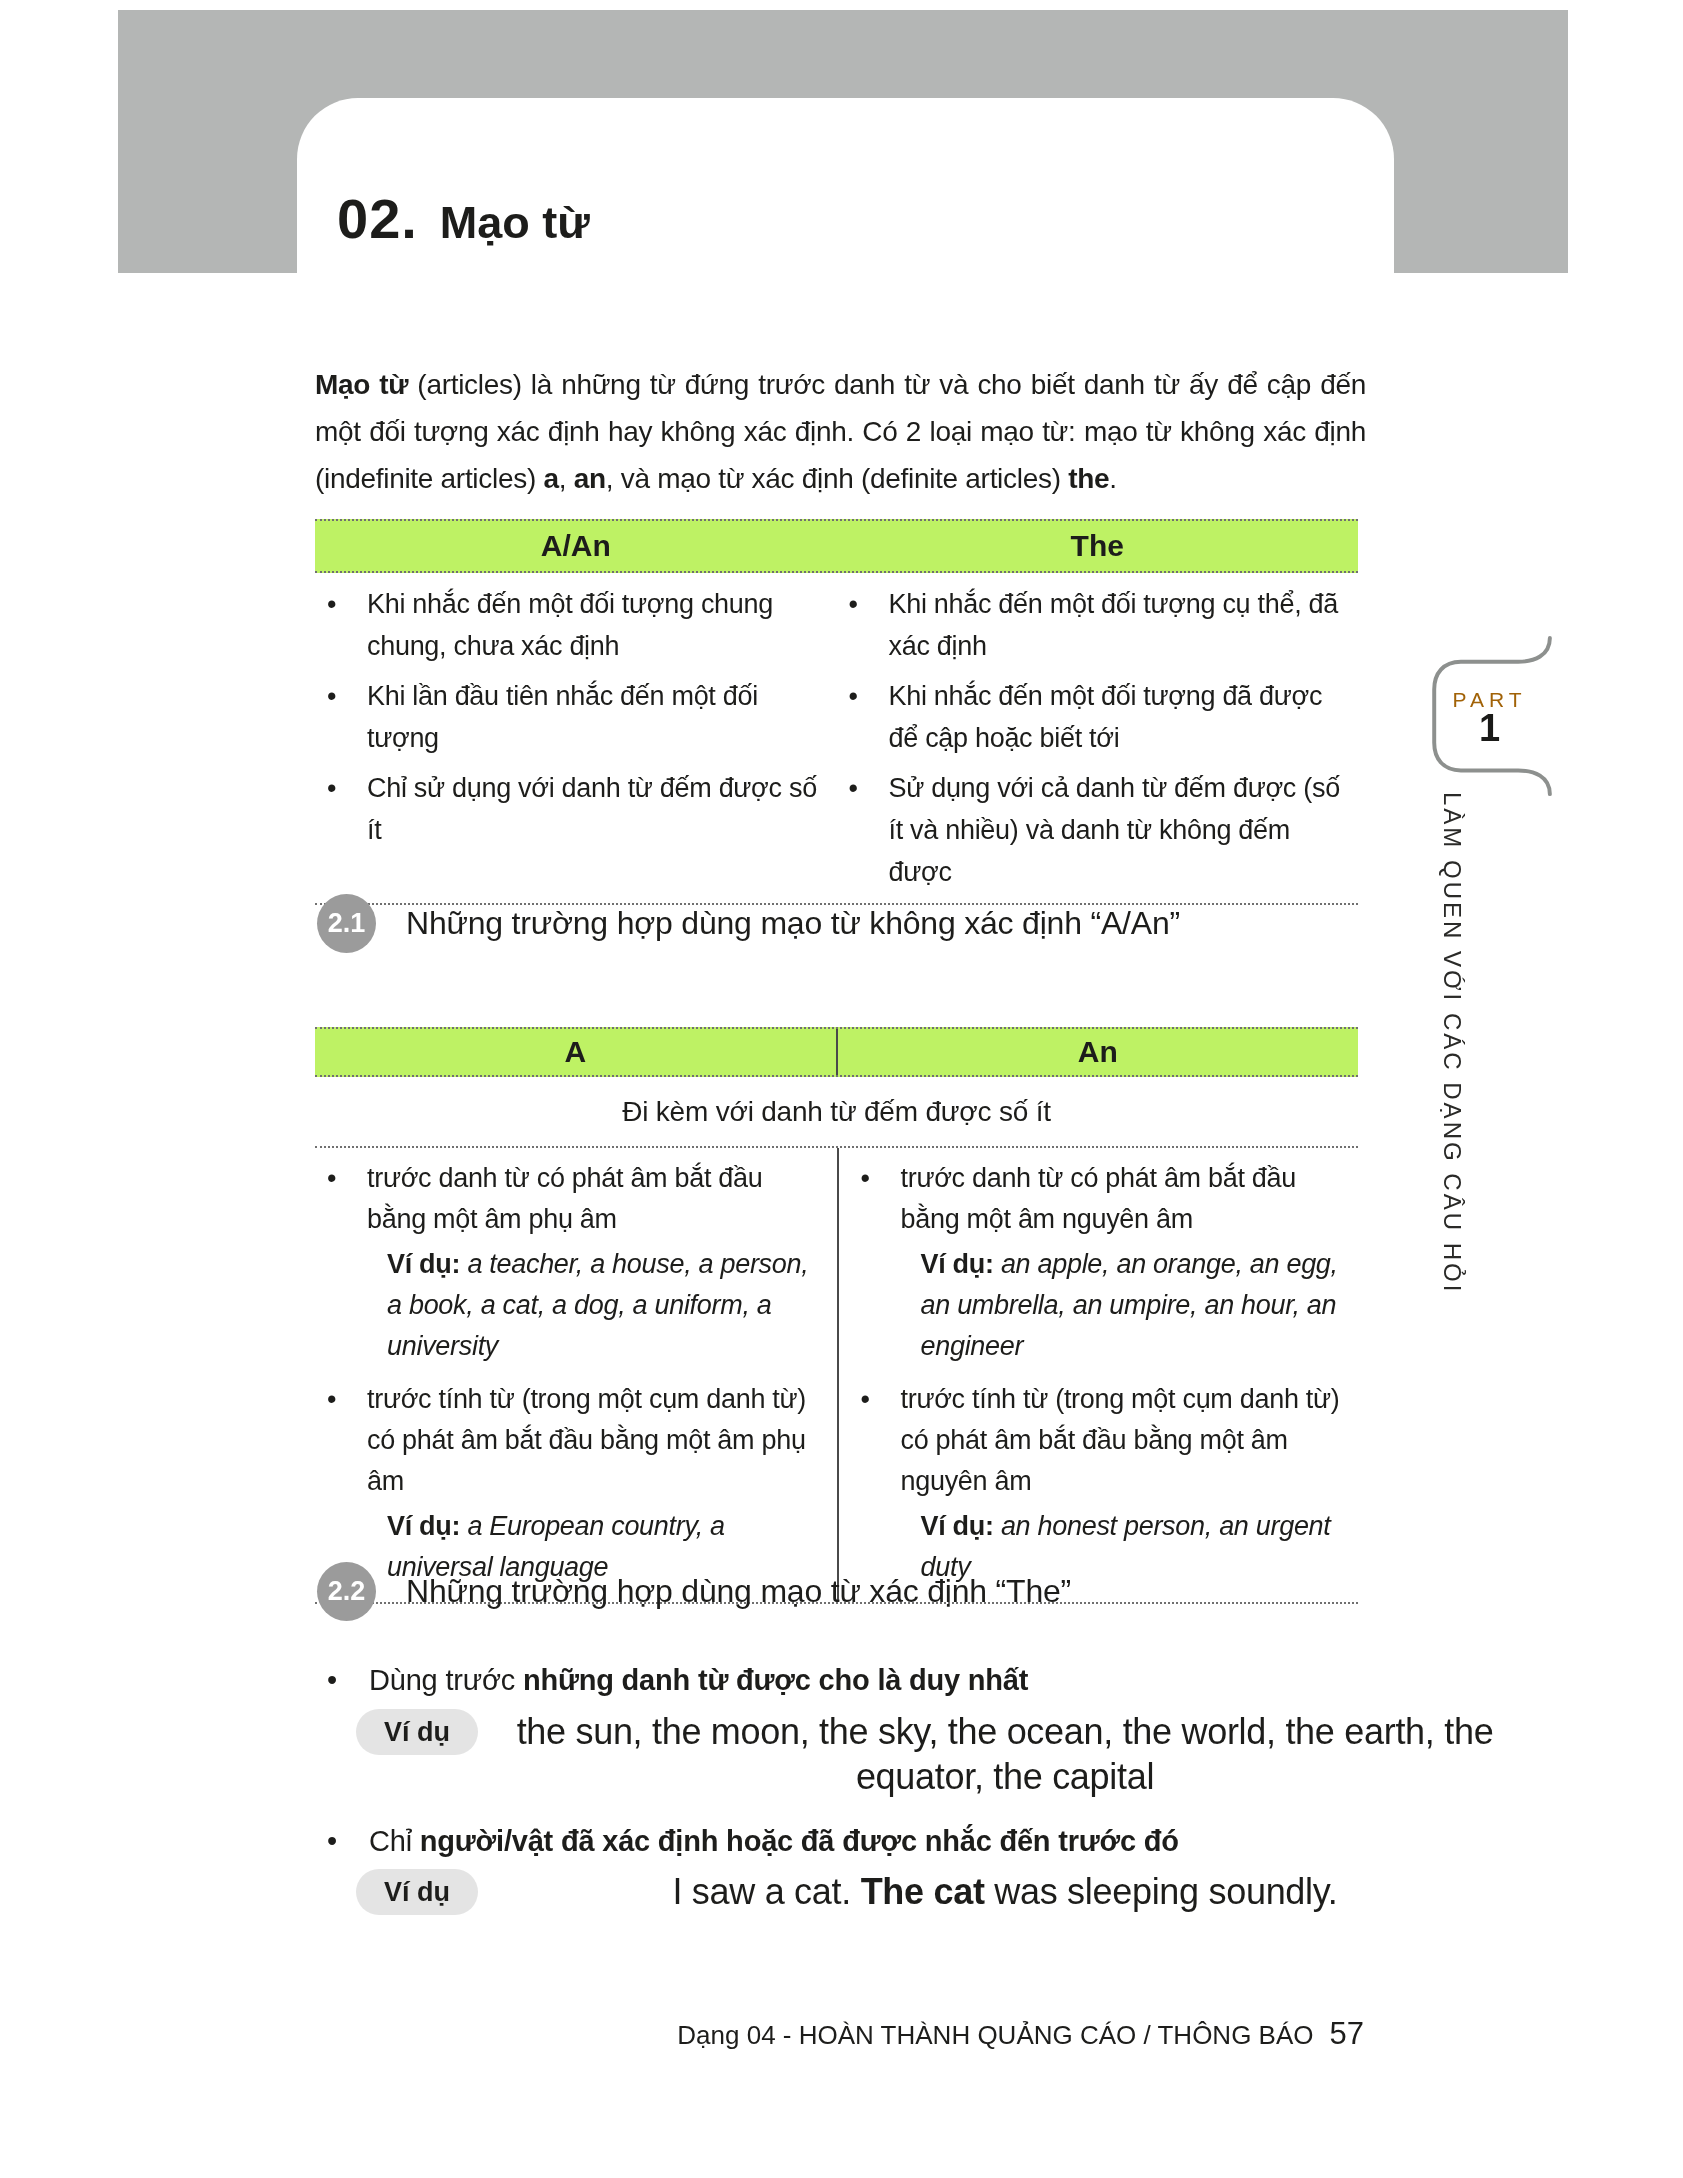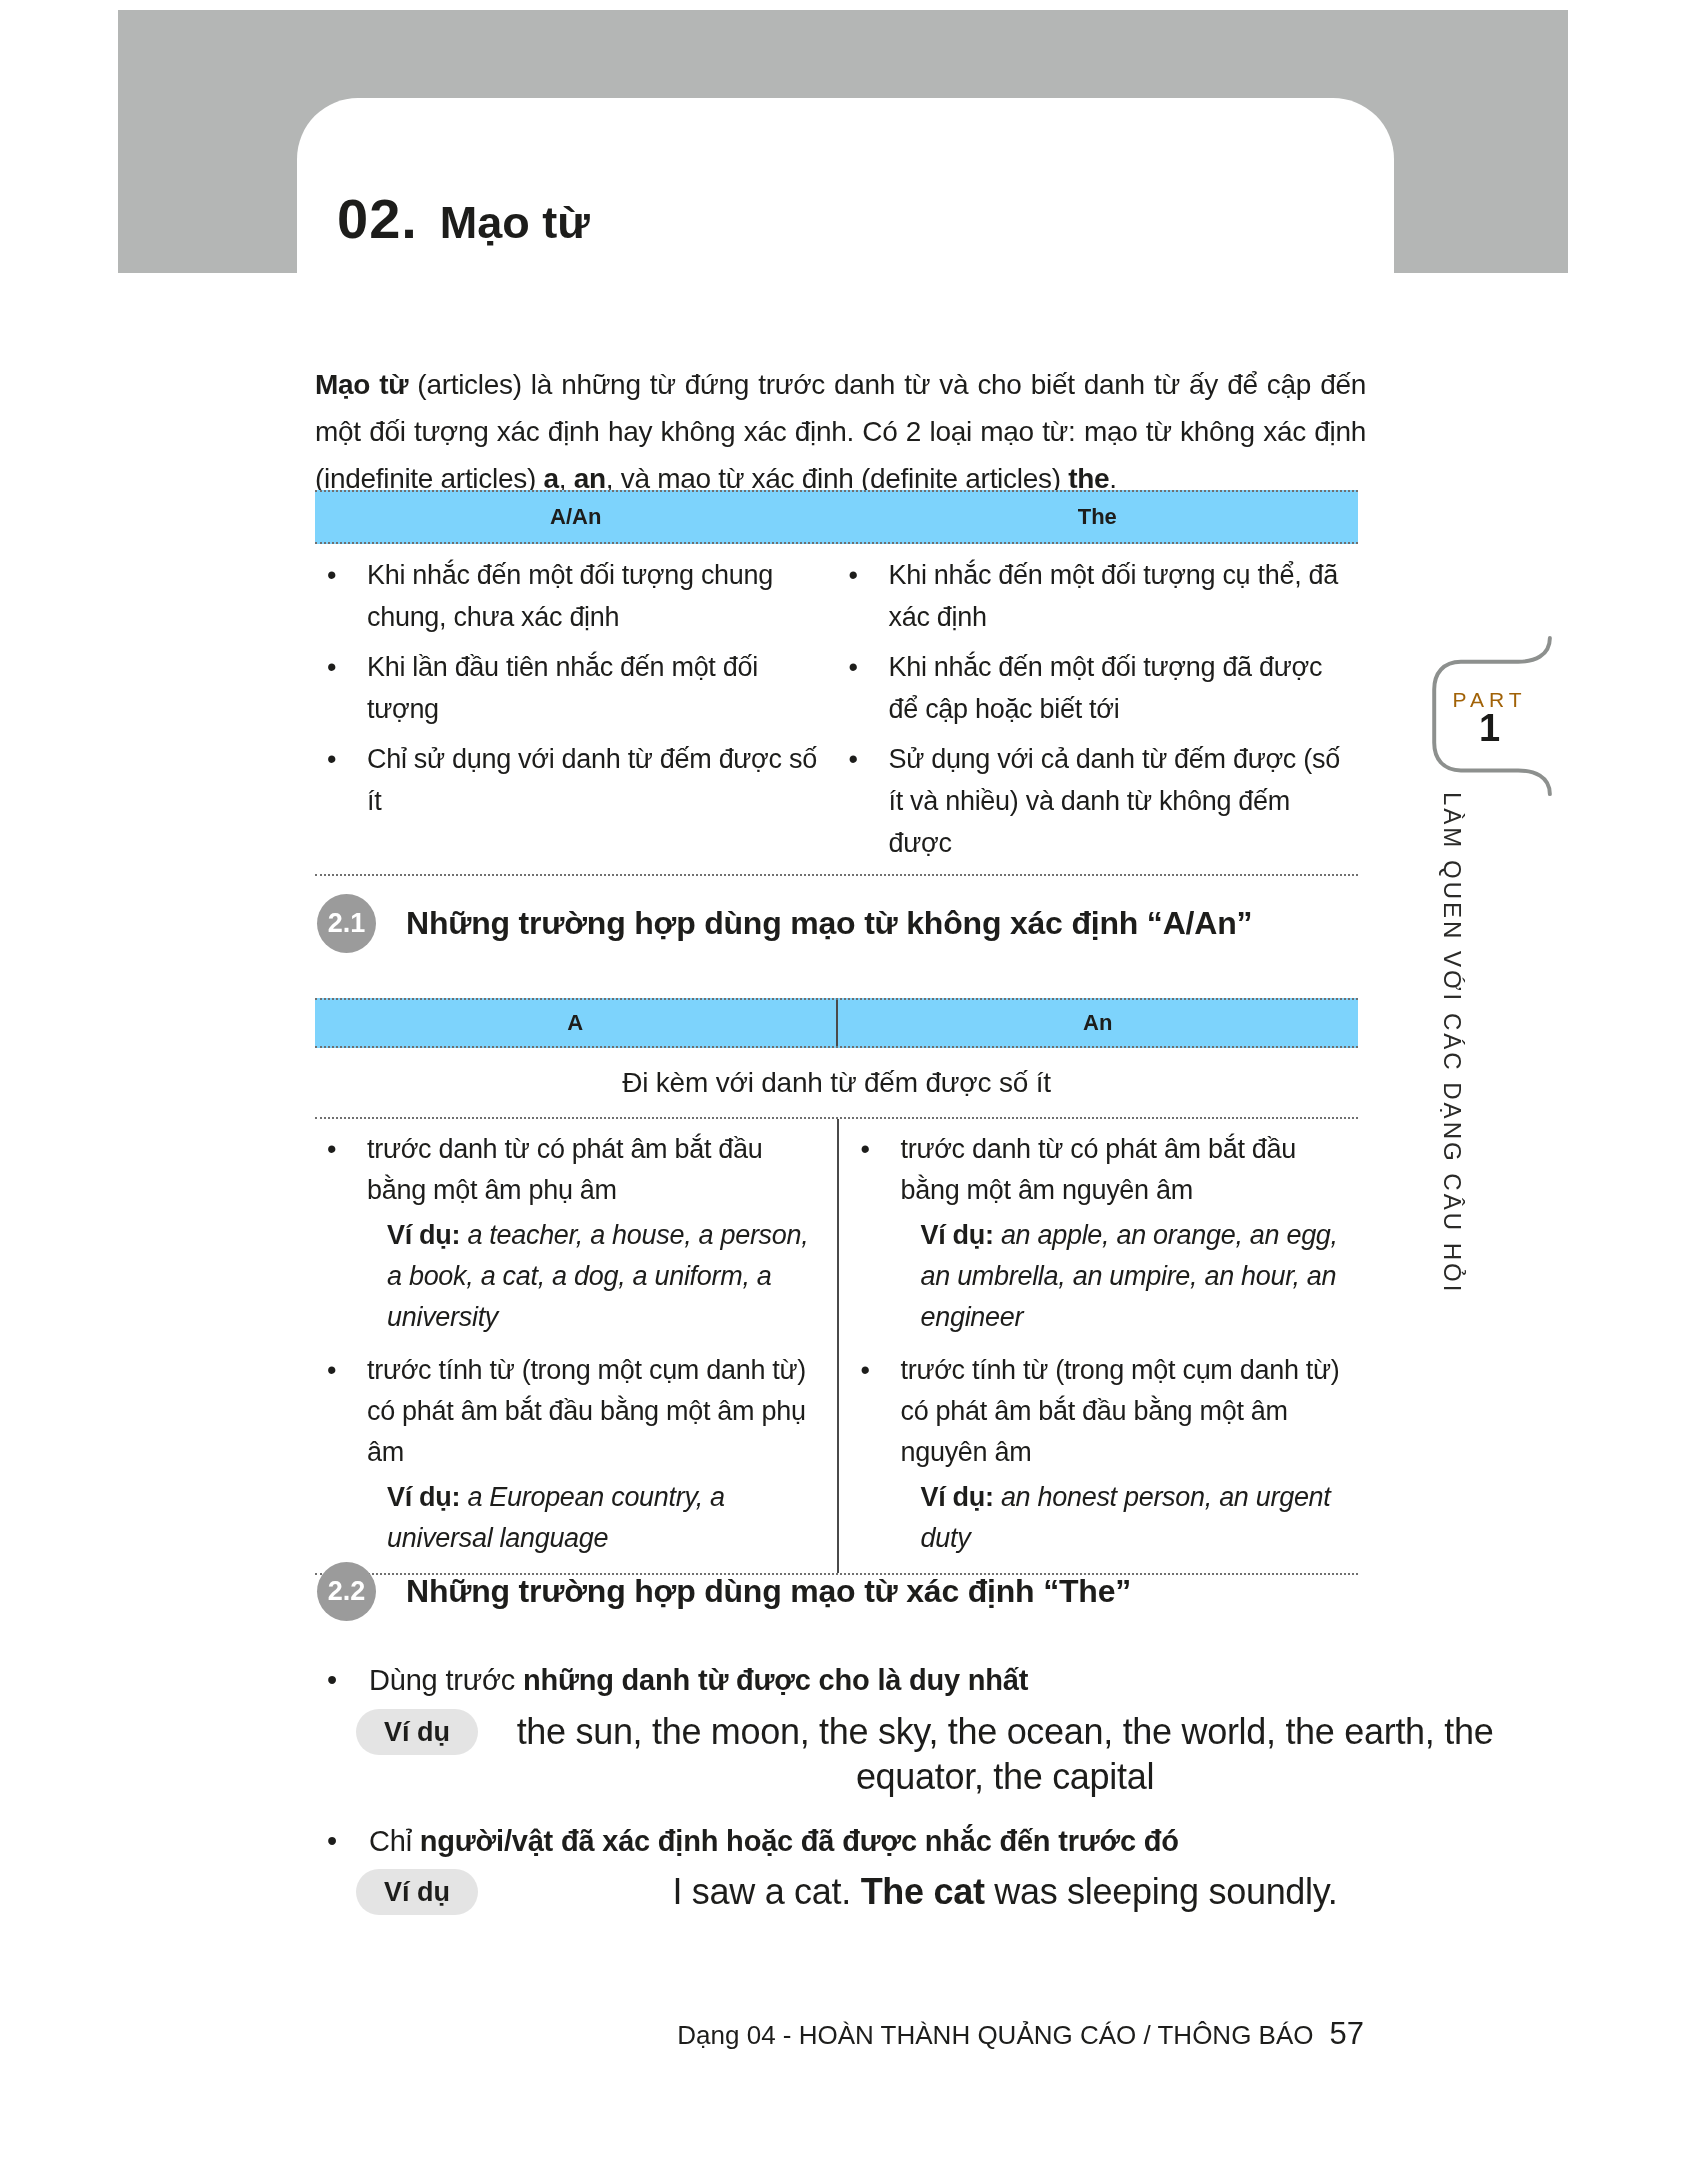--- a/index.html
+++ b/index.html
@@ -20,22 +20,22 @@
   .part-num{top:75px;font-size:38px;font-weight:800;color:#1a1a18;}
   .side-vertical{
     position:absolute;left:1438px;top:792px;writing-mode:vertical-rl;
     font-size:24px;letter-spacing:3px;color:#2a2a28;white-space:nowrap;
   }
   
   .intro{position:absolute;left:315px;top:333px;width:1051px;font-size:28px;line-height:47px;
          text-align:justify;letter-spacing:-0.3px;}
   
   .gtable{position:absolute;left:315px;width:1043px;}
-  .t-head{display:flex;background:#7dd3fc;border-top:2px dotted #707070;border-bottom:2px dotted #707070;
-          height:50px;align-items:center;font-weight:bold;font-size:22px;}
+  .t-head{display:flex;background:#bef264;border-top:2px dotted #707070;border-bottom:2px dotted #707070;
+          height:50px;align-items:center;font-weight:bold;font-size:30px;margin-top:29px;}
   .t-head .cell{flex:1;text-align:center;}
   .tbl-body{display:flex;border-bottom:2px dotted #707070;padding:10px 0;}
   .tcol{width:50%;box-sizing:border-box;padding:0 14px 0 12px;}
   .bullet{display:flex;font-size:27px;line-height:42px;letter-spacing:-0.3px;margin-bottom:8px;}
   .bullet:last-child{margin-bottom:0;}
   .dot{width:40px;flex:0 0 40px;}
   .btext{flex:1;}
   
   .t2-head{height:46px;}
   .t2-head .cell + .cell{border-left:2px solid #4a4a4a;height:100%;display:flex;align-items:center;justify-content:center;}
@@ -44,21 +44,21 @@
   .t2-body{display:flex;border-bottom:2px dotted #707070;}
   .t2-col{width:50%;box-sizing:border-box;padding:10px 20px 14px 12px;}
   .t2-col + .t2-col{border-left:2px solid #4a4a4a;padding-left:22px;padding-right:12px;}
   .t2-col .bullet{line-height:41px;margin-bottom:4px;}
   .example{margin:0 0 12px 60px;font-size:27px;line-height:41px;letter-spacing:-0.3px;}
   .t2-col .example:last-child{margin-bottom:0;}
   
   .section-row{position:absolute;left:317px;display:flex;align-items:center;}
   .badge{width:59px;height:59px;border-radius:50%;background:#9b9b9b;color:#ffffff;
          display:flex;align-items:center;justify-content:center;font-size:27px;font-weight:bold;flex:0 0 59px;text-align:center;}
-  .sec-title{margin-left:30px;font-size:32px;font-weight:bold;letter-spacing:-0.2px;}
+  .sec-title{margin-left:30px;font-size:32px;font-weight:normal;letter-spacing:-0.2px;}
   
   .mbullet{position:absolute;left:327px;width:1049px;display:flex;font-size:29px;line-height:46px;letter-spacing:-0.2px;}
   .mbullet .dot{flex:0 0 42px;}
   .ex-row{position:absolute;left:356px;display:flex;align-items:flex-start;text-align:center;}
   .pill{background:#e4e4e4;border-radius:26px;padding:5px 28px;font-weight:bold;font-size:27px;line-height:36px;flex:0 0 auto;}
   .ex-text{margin-left:32px;font-size:36px;line-height:45px;width:990px;letter-spacing:-0.3px;}
   
   .footer{position:absolute;left:315px;top:2016px;width:1049px;text-align:right;font-size:26px;color:#1d1d1b;}
   .footer .pageno{font-weight:normal;font-size:31px;margin-left:16px;}
 </style>

